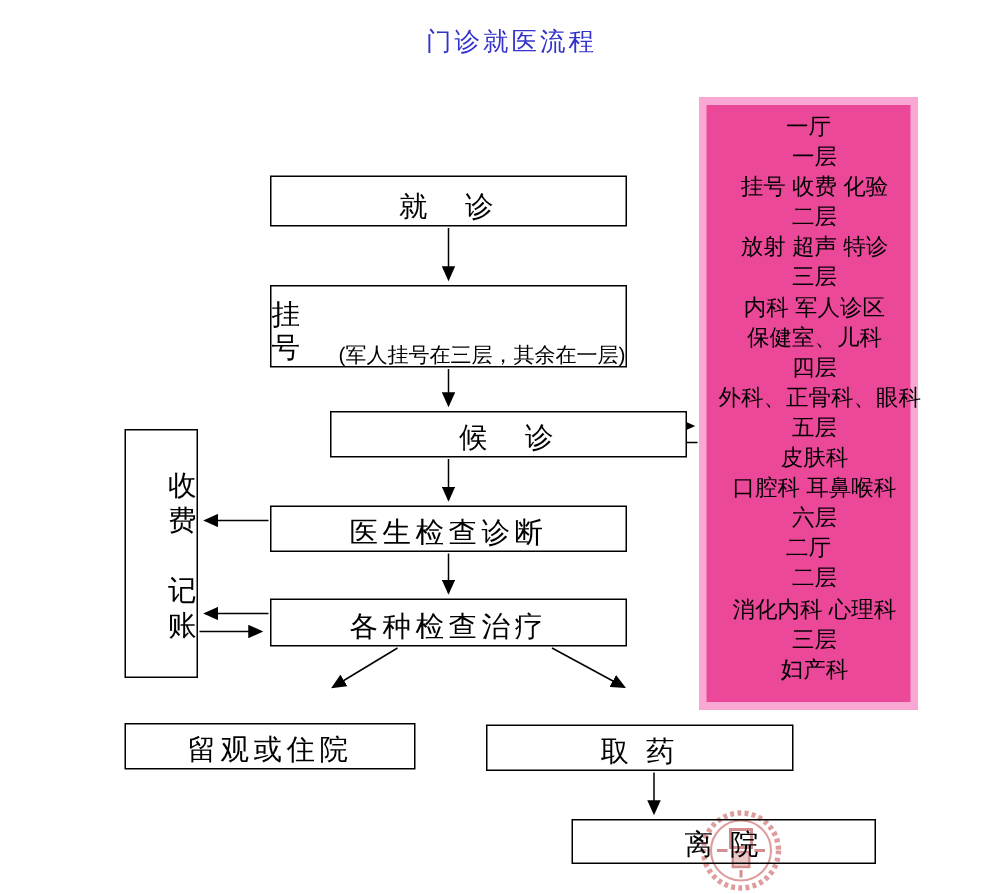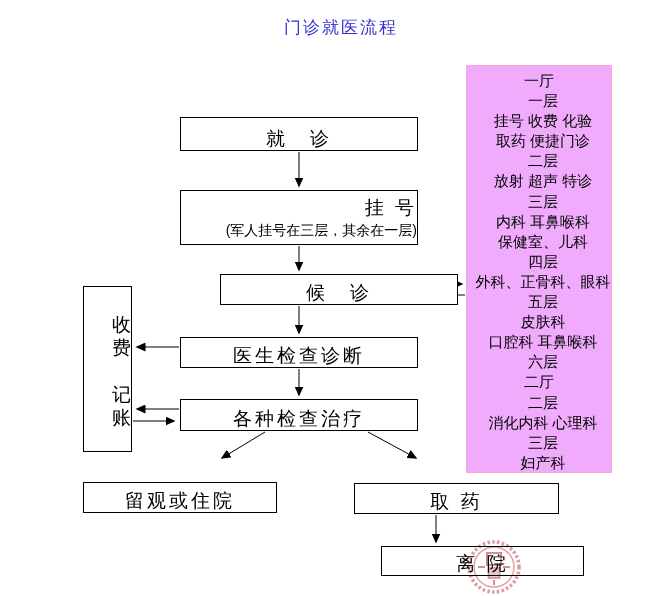--- a/index.html
+++ b/index.html
@@ -9,40 +9,40 @@
   }
   .title{
     position:absolute;left:20px;top:16px;width:642px;text-align:center;
     font-size:17px;letter-spacing:2px;color:#3333CC;
   }
   .box{
     position:absolute;background:#fff;border:1px solid #000;box-sizing:border-box;
     display:flex;align-items:flex-end;justify-content:center;
     font-size:19px;letter-spacing:3px;line-height:1.15;
   }
-  .box.two-line{flex-direction:column;justify-content:center;}
+  .box.two-line{flex-direction:row;justify-content:center;}
   .box .note{font-size:14px;letter-spacing:0;margin-top:3px;white-space:nowrap;}
   .b-visit   {left:180px;top:117px;width:238px;height:34px;}
   .b-register{left:180px;top:190px;width:238px;height:55px;}
   .b-wait    {left:180px;top:274px;width:238px;height:31px;margin-left:40px;}
   .b-doctor  {left:180px;top:337px;width:238px;height:31px;}
   .b-treat   {left:180px;top:399px;width:238px;height:32px;}
   .b-observe {left:83px; top:482px;width:194px;height:31px;}
-  .b-medicine{left:354px;top:483px;width:205px;height:31px;}
+  .b-medicine{left:324px;top:483px;width:205px;height:31px;}
   .b-leave   {left:337px;top:546px;width:203px;height:30px;background:transparent;margin-left:44px;}
   .b-fee{
     left:83px;top:286px;width:49px;height:166px;
     flex-direction:column;justify-content:flex-start;padding-top:26px;
     font-size:19px;letter-spacing:0;
   }
   .b-fee span{line-height:23px;}
   .b-fee .gap{margin-top:24px;}
   .legend{
     position:absolute;left:466px;top:65px;width:146px;height:408px;
-    background:#f0abfc;border:1px solid #f9a8d4;box-sizing:border-box;
+    background:#ec4899;border:5px solid #f9a8d4;box-sizing:border-box;
     padding:5px 0 0 8px;font-size:15px;
   }
   .legend .lg-line{height:20.1px;line-height:20.1px;white-space:nowrap;text-align:center;}
   .legend .lg-line.center{text-align:center;padding-right:8px;}
   .connectors{position:absolute;left:0;top:0;width:662px;height:596px;pointer-events:none;}
   .seal{
     position:absolute;left:466px;top:539px;width:56px;height:56px;
     mix-blend-mode:multiply;opacity:.85;
   }
 </style>
@@ -110,25 +110,24 @@
   </div>
 
   <div class="box b-leave">
     <span>离 院</span>
   </div>
 
   <div class="legend">
     <div class="lg-line center">一厅</div>
     <div class="lg-line">一层</div>
     <div class="lg-line">挂号 收费 化验</div>
-    <div class="lg-line">取药 便捷门诊</div>
     <div class="lg-line">二层</div>
     <div class="lg-line">放射 超声 特诊</div>
     <div class="lg-line">三层</div>
-    <div class="lg-line">内科 耳鼻喉科</div>
+    <div class="lg-line">内科 军人诊区</div>
     <div class="lg-line">保健室、儿科</div>
     <div class="lg-line">四层</div>
     <div class="lg-line">外科、正骨科、眼科</div>
     <div class="lg-line">五层</div>
     <div class="lg-line">皮肤科</div>
     <div class="lg-line">口腔科 耳鼻喉科</div>
     <div class="lg-line">六层</div>
     <div class="lg-line center">二厅</div>
     <div class="lg-line">二层</div>
     <div class="lg-line">消化内科 心理科</div>

